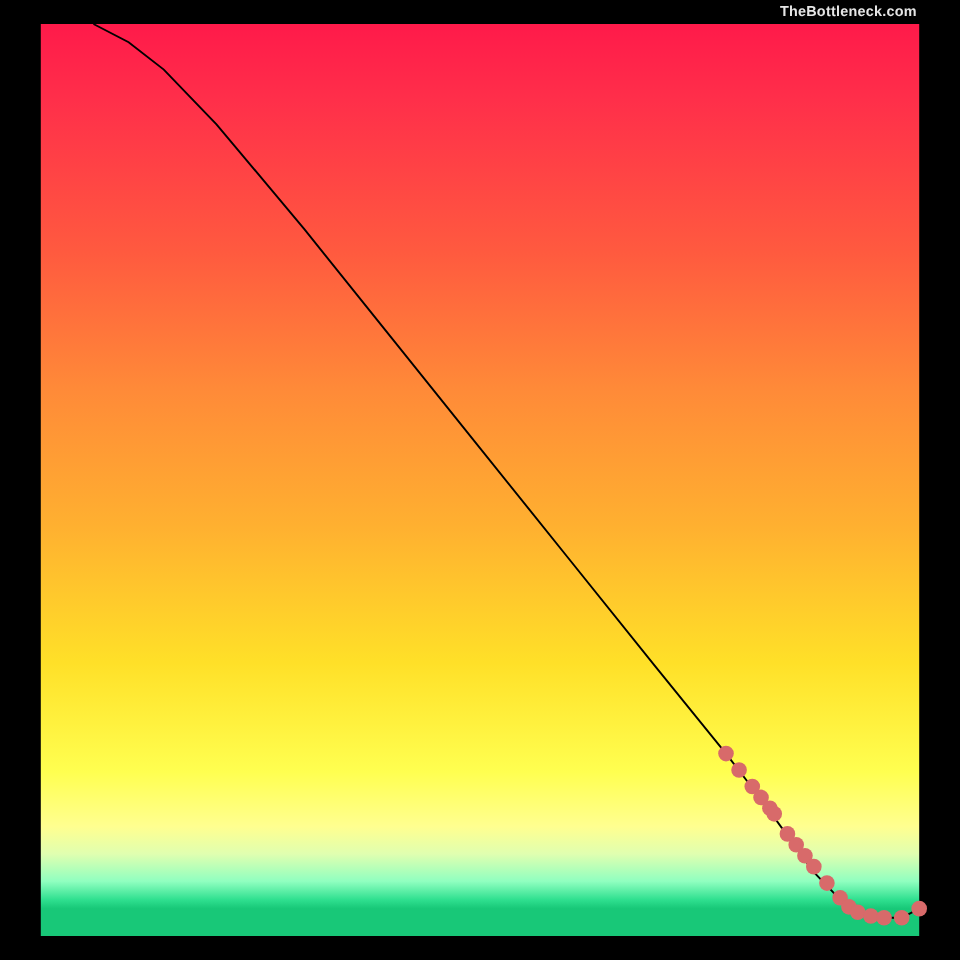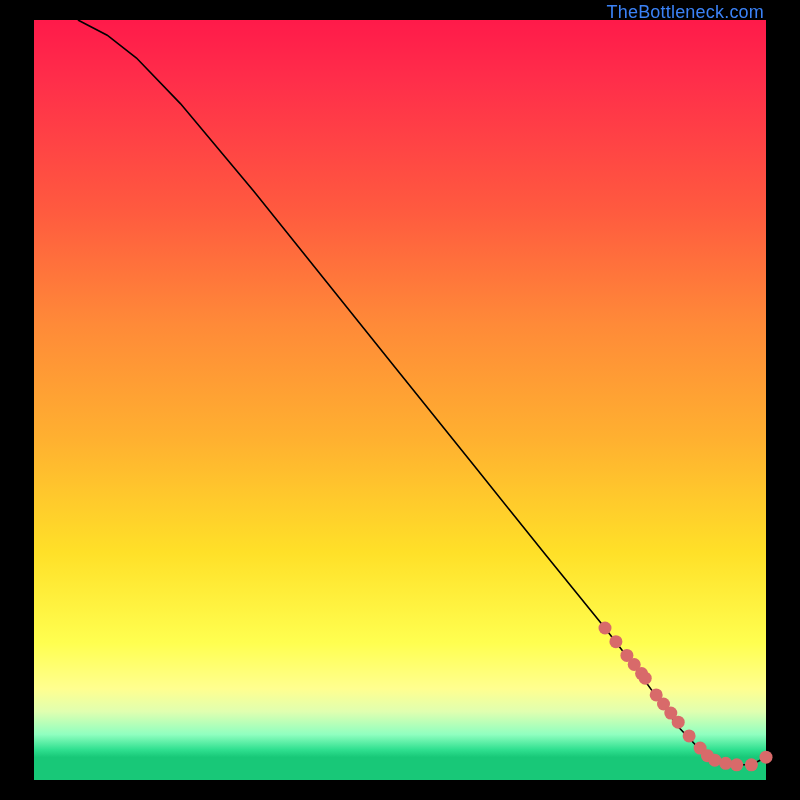--- a/index.html
+++ b/index.html
@@ -34,23 +34,23 @@
       #90ffc0 94%,
       #30e090 96%,
       #18c878 97%,
       #18c878 100%
     );
   }
   .watermark {
     position: absolute;
     top: 2px;
     right: 36px;
-    color: #3b82f6;
-    font-size: 18px;
-    font-weight: 400;
+    color: #e5e5e5;
+    font-size: 12px;
+    font-weight: 700;
     letter-spacing: 0.2px;
   }
   svg.curve {
     position: absolute;
     inset: 0;
     width: 100%;
     height: 100%;
     overflow: visible;
   }
 </style>

